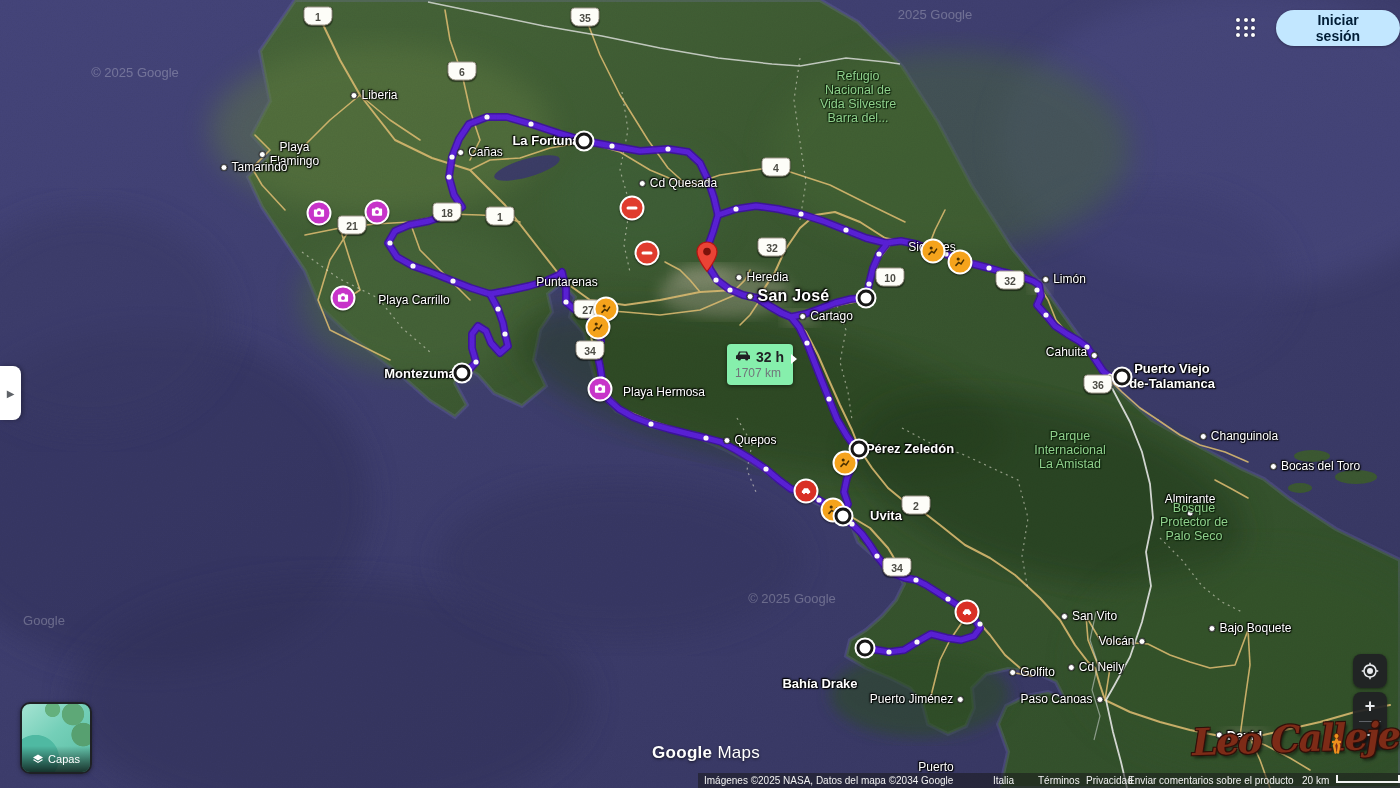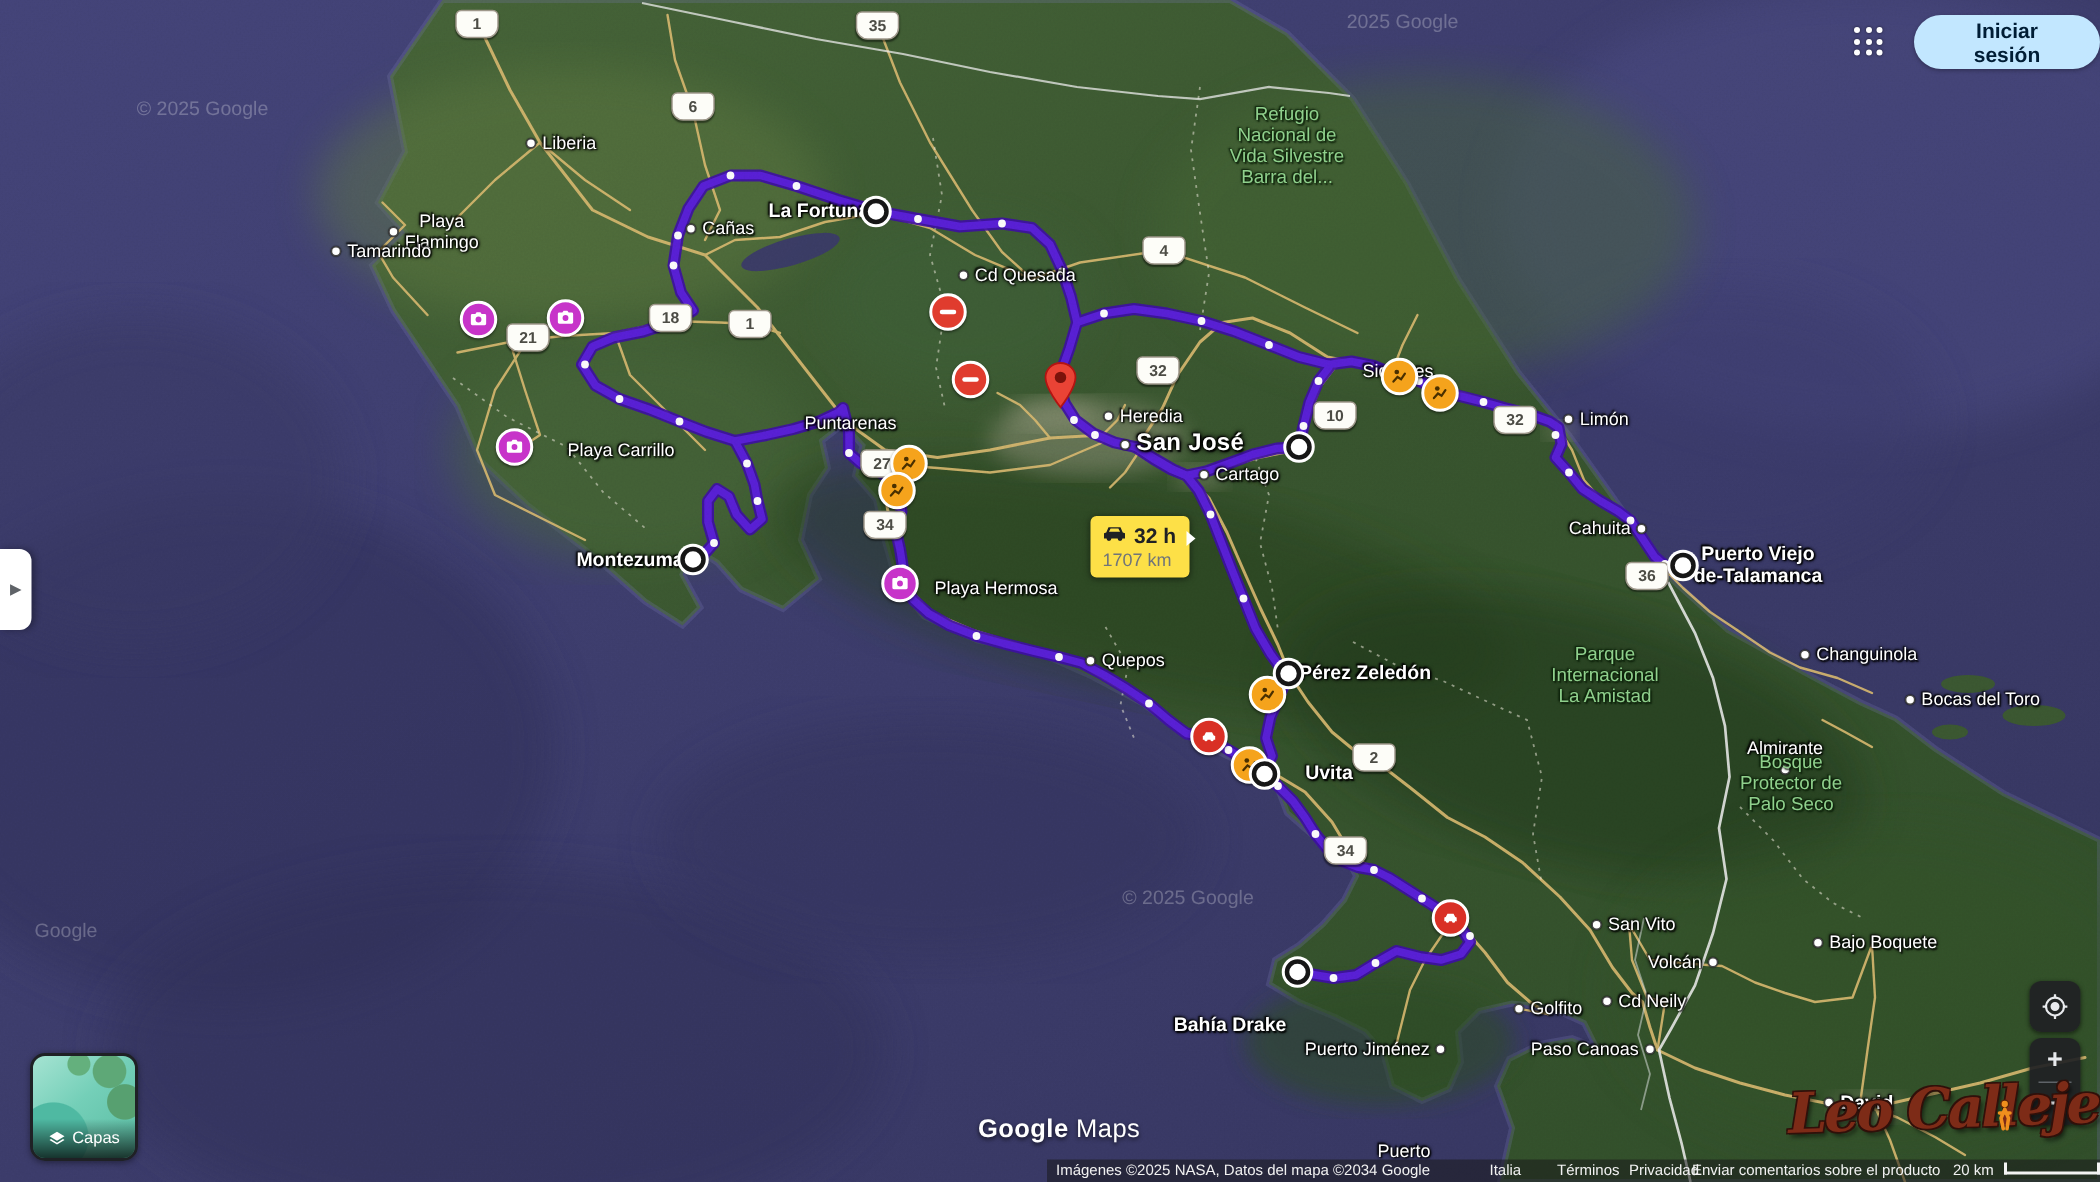--- a/index.html
+++ b/index.html
@@ -37,21 +37,21 @@
   .poi svg{width:15px;height:15px;display:block;}
   .poi.camera{background:#c734c9;}
   .poi.roadwork{background:#f5a31c;}
   .poi.crash{background:#d93025;}
   .poi.noentry{background:#e03c2e;}
   .poi.noentry .bar{width:11px;height:3.5px;background:#fff;border-radius:2px;}
 
   #dest-pin{position:absolute;left:696px;top:241px;z-index:26;}
 
   
-  #route-tip{position:absolute;left:727px;top:344px;background:#fde047;border-radius:4px;
+  #route-tip{position:absolute;left:727px;top:344px;background:#86efac;border-radius:4px;
      box-shadow:0 1px 4px rgba(0,0,0,.5);padding:5px 9px 5px 8px;z-index:30;}
   #route-tip:after{content:"";position:absolute;right:-9px;top:10px;border:5px solid transparent;
      border-left:6px solid #fff;}
   #route-tip .r1{display:flex;align-items:center;gap:5px;font-size:14px;font-weight:700;color:#202124;}
   #route-tip .r2{font-size:12px;color:#70757a;margin-top:1px;}
 
   
   #grid-btn{position:absolute;left:1236px;top:18px;width:20px;height:20px;display:grid;
      grid-template-columns:repeat(3,1fr);gap:3px;z-index:50;cursor:pointer;}
   #grid-btn i{width:4px;height:4px;background:#fff;border-radius:50%;box-shadow:0 0 2px rgba(0,0,0,.6);}
@@ -388,21 +388,21 @@
         <span class="txt">Bajo Boquete</span>
       </div>
       <div class="mlabel bold" style="left: 1239px; top: 735px;">
         <span class="cdot"></span>
         <span class="txt">David</span>
       </div>
       <div class="mlabel city" style="left: 1064px; top: 279px; justify-content: center;">
         <span class="cdot"></span>
         <span class="txt">Limón</span>
       </div>
-      <div class="mlabel city" style="left: 1072px; top: 352px;">
+      <div class="mlabel city" style="left: 1072px; top: 352px; align-items: flex-end;">
         <span class="txt">Cahuita</span>
         <span class="cdot"></span>
       </div>
       <div class="mlabel bold" style="left: 1172px; top: 376px;">
         <span class="txt">
           <div>Puerto Viejo</div>
           <div>de-Talamanca</div>
         </span>
       </div>
       <div class="mlabel city" style="left: 1239px; top: 436px;">

